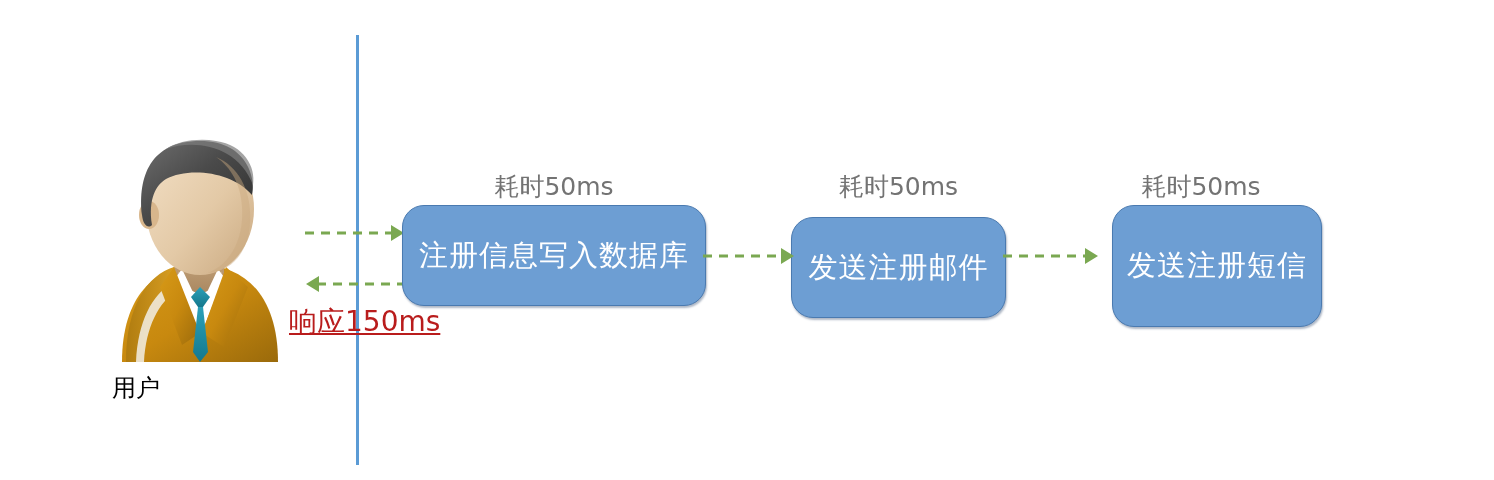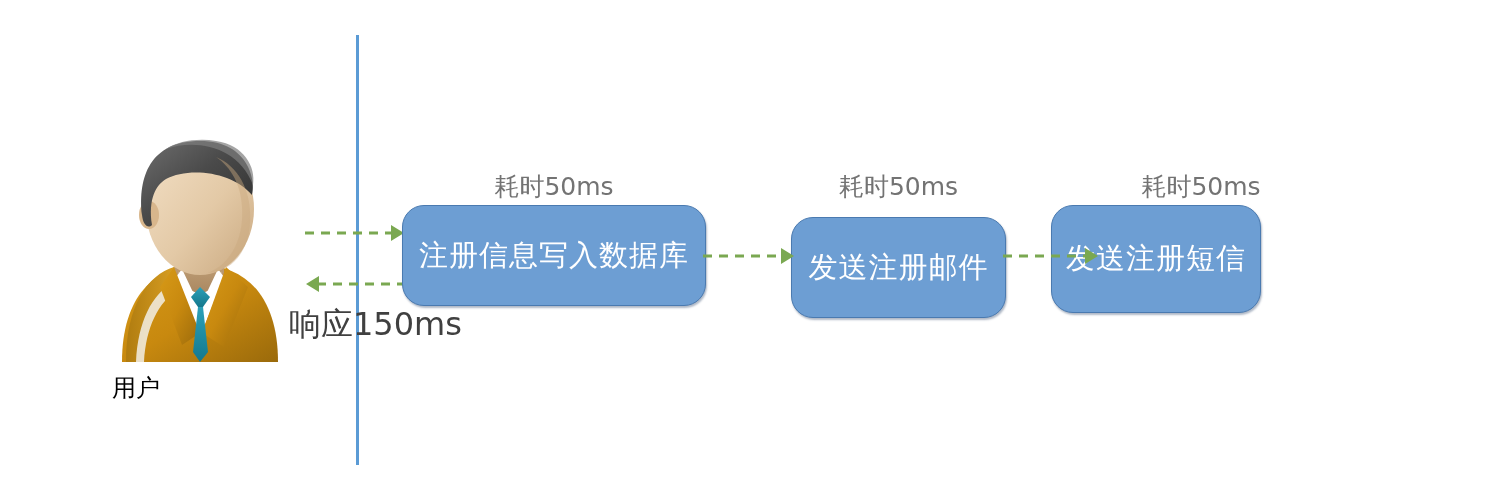--- a/index.html
+++ b/index.html
@@ -63,42 +63,43 @@
   }
   .proc-box .proc-text {
     color: #ffffff;
     font-size: 29px;
     letter-spacing: 1px;
     white-space: nowrap;
   }
 
   #box-1 { left: 402px; top: 205px; width: 304px; height: 101px; }
   #box-2 { left: 791px; top: 205px; width: 215px; height: 101px; margin-top: 12px; }
-  #box-3 { left: 1051px; top: 205px; width: 210px; height: 108px; }
+  #box-3 { left: 1112px; top: 205px; width: 210px; height: 122px; }
 
   
   .cost-label {
     position: absolute;
     font-size: 25px;
     color: #737373;
     white-space: nowrap;
     text-align: center;
   }
   #cost-1 { left: 402px; top: 170px; width: 304px; }
   #cost-2 { left: 791px; top: 170px; width: 215px; }
   #cost-3 { left: 1096px; top: 170px; width: 210px; }
 
   
   .resp-label {
     position: absolute;
     left: 289px;
     top: 303px;
-    font-size: 32px;
-    color: #404040;
-    white-space: nowrap;
+    font-size: 28px;
+    color: #b91c1c;
+    white-space: nowrap;
+    text-decoration: underline;
   }
 
   
   .arrow-svg { position: absolute; overflow: visible; }
   #arrow-request  { left: 305px; top: 222px;  width: 100px; height: 22px; }
   #arrow-response { left: 305px; top: 273px;  width: 100px; height: 22px; }
   #arrow-b1-b2    { left: 703px; top: 245px;  width: 92px;  height: 22px; }
   #arrow-b2-b3    { left: 1003px; top: 245px; width: 96px;  height: 22px; }
 </style>
 </head>

